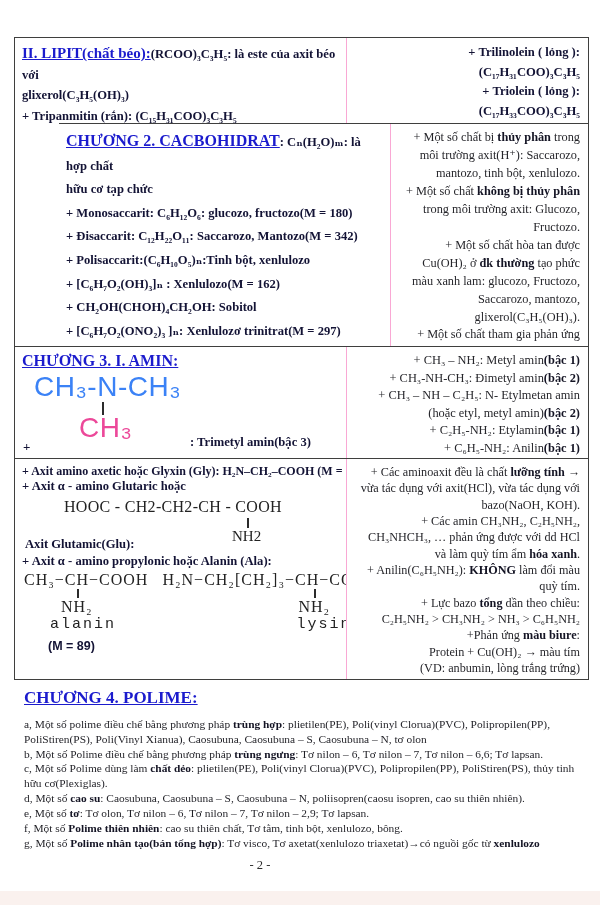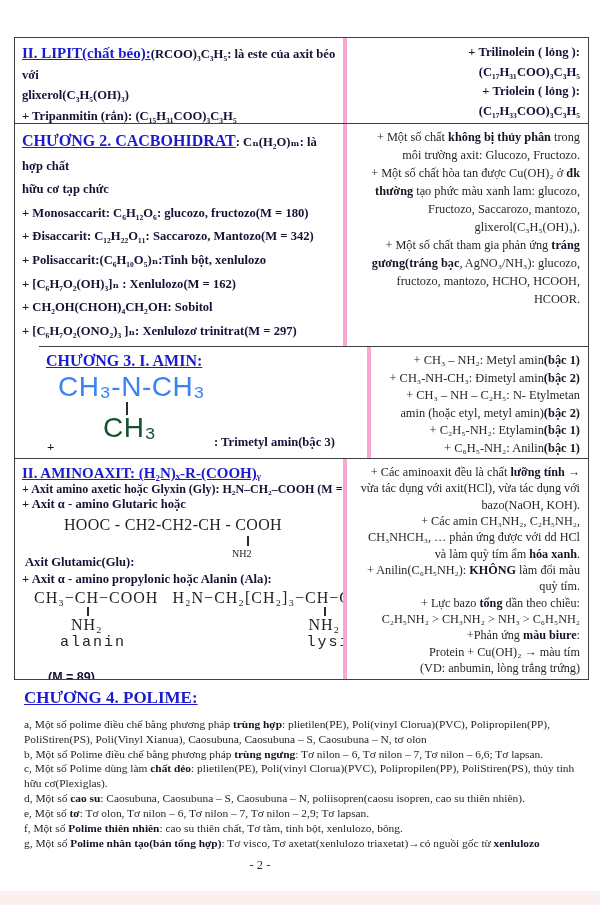--- a/index.html
+++ b/index.html
@@ -5,57 +5,57 @@
   html,body{margin:0;padding:0;background:#ffffff;}
   .sheet{position:relative;width:600px;height:905px;background:#ffffff;overflow:hidden;
          font-family:"Liberation Serif","DejaVu Serif",serif;color:#232328;}
   .bottom-strip{position:absolute;left:0;bottom:0;width:600px;height:14px;background:#faf1ee;}
 
   
   .doc-table{position:absolute;left:14px;top:37px;width:575px;border:1px solid #3f3f3e;box-sizing:border-box;}
   .t-row{display:flex;box-sizing:border-box;border-top:1px solid #3f3f3e;}
   .t-row:first-child{border-top:none;}
   .cell{box-sizing:border-box;overflow:hidden;}
-  .cell-l{width:332px;border-right:4px solid #f9a8d4;padding:5px 6px 2px 7px;}
+  .cell-l{width:332px;border-right:1px solid #f9a8d4;padding:5px 6px 2px 7px;}
   .cell-r{flex:1;padding:5px 8px 2px 9px;font-size:12.3px;line-height:1.46;color:#26262b;text-align:right;}
-  .r1{height:85px;} .r2{height:223px;} .r3{height:112px;margin-left:24px;} .r4{height:221px;}
+  .r1{height:85px;} .r2{height:223px;margin-left:44px;} .r3{height:112px;} .r4{height:221px;}
 
   .h-blue{color:#1b1bcd;font-weight:700;text-decoration:underline;}
   .h15{font-size:15px;} .h16{font-size:16px;}
   .suffix{font-weight:700;color:#131335;font-size:12.6px;}
   .bl{font-weight:700;color:#131335;font-size:12.6px;}
   .r1 .cell-l .bl{line-height:20.5px;}
   .r1 .cell-r{font-weight:700;color:#131335;font-size:12.6px;line-height:19.5px;}
   .r2 .cell-l .bl{line-height:23.6px;}
   .r3 .cell-r{line-height:1.42;font-size:12.4px;}
   .r4 .cell-r{line-height:1.34;font-size:12.2px;}
   .rl{margin:0;}
   .b{font-weight:700;color:#141424;}
 
   
   .chem-bar{width:1.5px;height:9px;background:#2b2b2b;}
   .amin-wrap{position:relative;height:86px;margin-top:2px;}
   .amin-top{font-family:"Liberation Sans","DejaVu Sans",sans-serif;font-size:28px;line-height:30px;
             color:#3b82f6;margin-left:12px;letter-spacing:.5px;}
   .amin-bar{margin-left:80px;height:13px;}
   .amin-bottom{font-family:"Liberation Sans","DejaVu Sans",sans-serif;font-size:28px;line-height:26px;
-               color:#14532d;margin-left:57px;letter-spacing:.5px;}
+               color:#ec4899;margin-left:57px;letter-spacing:.5px;}
   .amin-plus{position:absolute;left:1px;bottom:3px;font-weight:700;color:#131335;font-size:13px;}
   .amin-cap{position:absolute;left:168px;bottom:8px;}
 
   .glu-block{position:relative;height:57px;margin-top:3px;}
   .glu-formula{font-size:16px;letter-spacing:.3px;color:#222222;margin-left:42px;line-height:20px;}
   .glu-bar{margin-left:225px;margin-top:1px;height:10px;}
-  .glu-nh2{font-size:10px;color:#222222;margin-left:210px;line-height:16px;}
+  .glu-nh2{font-size:15px;color:#222222;margin-left:210px;line-height:16px;}
   .glu-label{position:absolute;left:3px;bottom:2px;}
 
   .chem-row{display:flex;margin-top:2px;}
   .chem-block{font-size:16px;letter-spacing:1px;color:#222222;line-height:18px;}
   .chem-cap{letter-spacing:2px;font-size:15px;font-family:Liberation Mono, monospace;}
-  .m89{margin:18px 0 0 26px;font-family:"Liberation Sans","DejaVu Sans",sans-serif;font-weight:700;
+  .m89{margin:5px 0 0 26px;font-family:"Liberation Sans","DejaVu Sans",sans-serif;font-weight:700;
        font-size:12.5px;color:#131335;}
   .nowrap{white-space:nowrap;}
   .glyxin{font-size:12px;}
 
   
   .polime{position:absolute;left:24px;top:688px;width:556px;}
   .polime-head{font-size:17px;display:inline-block;}
   .pol-lines{margin-top:9px;font-size:11.4px;line-height:1.3;color:#1f1f25;}
   .page-num{position:absolute;left:0;top:858px;width:520px;text-align:center;font-size:12.5px;color:#2b2b2b;}
 </style>
@@ -87,20 +87,21 @@
         <div class="bl">hữu cơ tạp chức</div>
         <div class="bl">+ Monosaccarit: C₆H₁₂O₆: glucozo, fructozo(M = 180)</div>
         <div class="bl">+ Đisaccarit: C₁₂H₂₂O₁₁: Saccarozo, Mantozo(M = 342)</div>
         <div class="bl">+ Polisaccarit:(C₆H₁₀O₅)ₙ:Tinh bột, xenlulozo</div>
         <div class="bl">+ [C₆H₇O₂(OH)₃]ₙ : Xenlulozo(M = 162)</div>
         <div class="bl">+ CH₂OH(CHOH)₄CH₂OH: Sobitol</div>
         <div class="bl">+ [C₆H₇O₂(ONO₂)₃ ]ₙ: Xenlulozơ trinitrat(M = 297)</div>
         <div class="bl">+ [C₆H₇O₂(OCOCH₃)₃ ]ₙ: Xenlulozơ axetat</div>
       </div>
       <div class="cell cell-r">
+        <div class="rl"><span>+ Một số chất bị </span><span class="b">thủy phân</span><span> trong môi trường axit(H⁺): Saccarozo, mantozo, tinh bột, xenlulozo.</span></div>
         <div class="rl"><span>+ Một số chất </span><span class="b">không bị thủy phân</span><span> trong môi trường axit: Glucozo, Fructozo.</span></div>
         <div class="rl"><span>+ Một số chất hòa tan được Cu(OH)₂ ở </span><span class="b">đk thường</span><span> tạo phức màu xanh lam: glucozo, Fructozo, Saccarozo, mantozo, glixerol(C₃H₅(OH)₃).</span></div>
         <div class="rl"><span>+ Một số chất tham gia phản ứng </span><span class="b">tráng gương(tráng bạc</span><span>, AgNO₃/NH₃): glucozo, fructozo, mantozo, HCHO, HCOOH, HCOOR.</span></div>
 
       </div>
     </div>
 
     <div class="t-row r3">
       <div class="cell cell-l">
         <div><span class="h-blue h16">CHƯƠNG 3. I. AMIN:</span></div>
@@ -116,32 +117,31 @@
         <div class="rl"><span>+ CH₃ – NH₂: Metyl amin</span><span class="b">(bậc 1)</span></div>
         <div class="rl"><span>+ CH₃-NH-CH₃: Đimetyl amin</span><span class="b">(bậc 2)</span></div>
         <div class="rl"><span>+ CH₃ – NH – C₂H₅: N- Etylmetan amin (hoặc etyl, metyl amin)</span><span class="b">(bậc 2)</span></div>
         <div class="rl"><span>+ C₂H₅-NH₂: Etylamin</span><span class="b">(bậc 1)</span></div>
         <div class="rl"><span>+ C₆H₅-NH₂: Anilin</span><span class="b">(bậc 1)</span></div>
       </div>
     </div>
 
     <div class="t-row r4">
       <div class="cell cell-l">
-        <div><span class="h-blue h15">II. AMINOAXIT: (H₂N)ₓ-R-(COOH)ᵧ</span></div>
         <div class="bl glyxin nowrap">+  Axit amino axetic hoặc Glyxin (Gly):  H₂N–CH₂–COOH  (M = 75)</div>
         <div class="bl">+ Axit  α - amino Glutaric hoặc</div>
         <div class="glu-block">
           <div class="glu-formula nowrap">HOOC - CH2-CH2-CH - COOH</div>
           <div class="chem-bar glu-bar"></div>
           <div class="glu-nh2">NH2</div>
           <div class="glu-label bl">Axit Glutamic(Glu):</div>
         </div>
         <div class="bl">+  Axit  α - amino propylonic hoặc Alanin (Ala):</div>
         <div class="chem-row">
-          <div class="chem-block" style="margin-left:12px;">
+          <div class="chem-block" style="margin-left:2px;">
             <div class="nowrap">CH₃−CH−COOH</div>
             <div class="chem-bar" style="margin-left:53px;"></div>
             <div style="margin-left:37px;">NH₂</div>
             <div class="chem-cap" style="margin-left:26px;">alanin</div>
           </div>
           <div class="chem-block" style="margin-left:14px;">
             <div class="nowrap">H₂N−CH₂[CH₂]₃−CH−COOH</div>
             <div class="chem-bar" style="margin-left:152px;"></div>
             <div style="margin-left:136px;">NH₂</div>
             <div class="chem-cap" style="margin-left:134px;">lysin</div>

